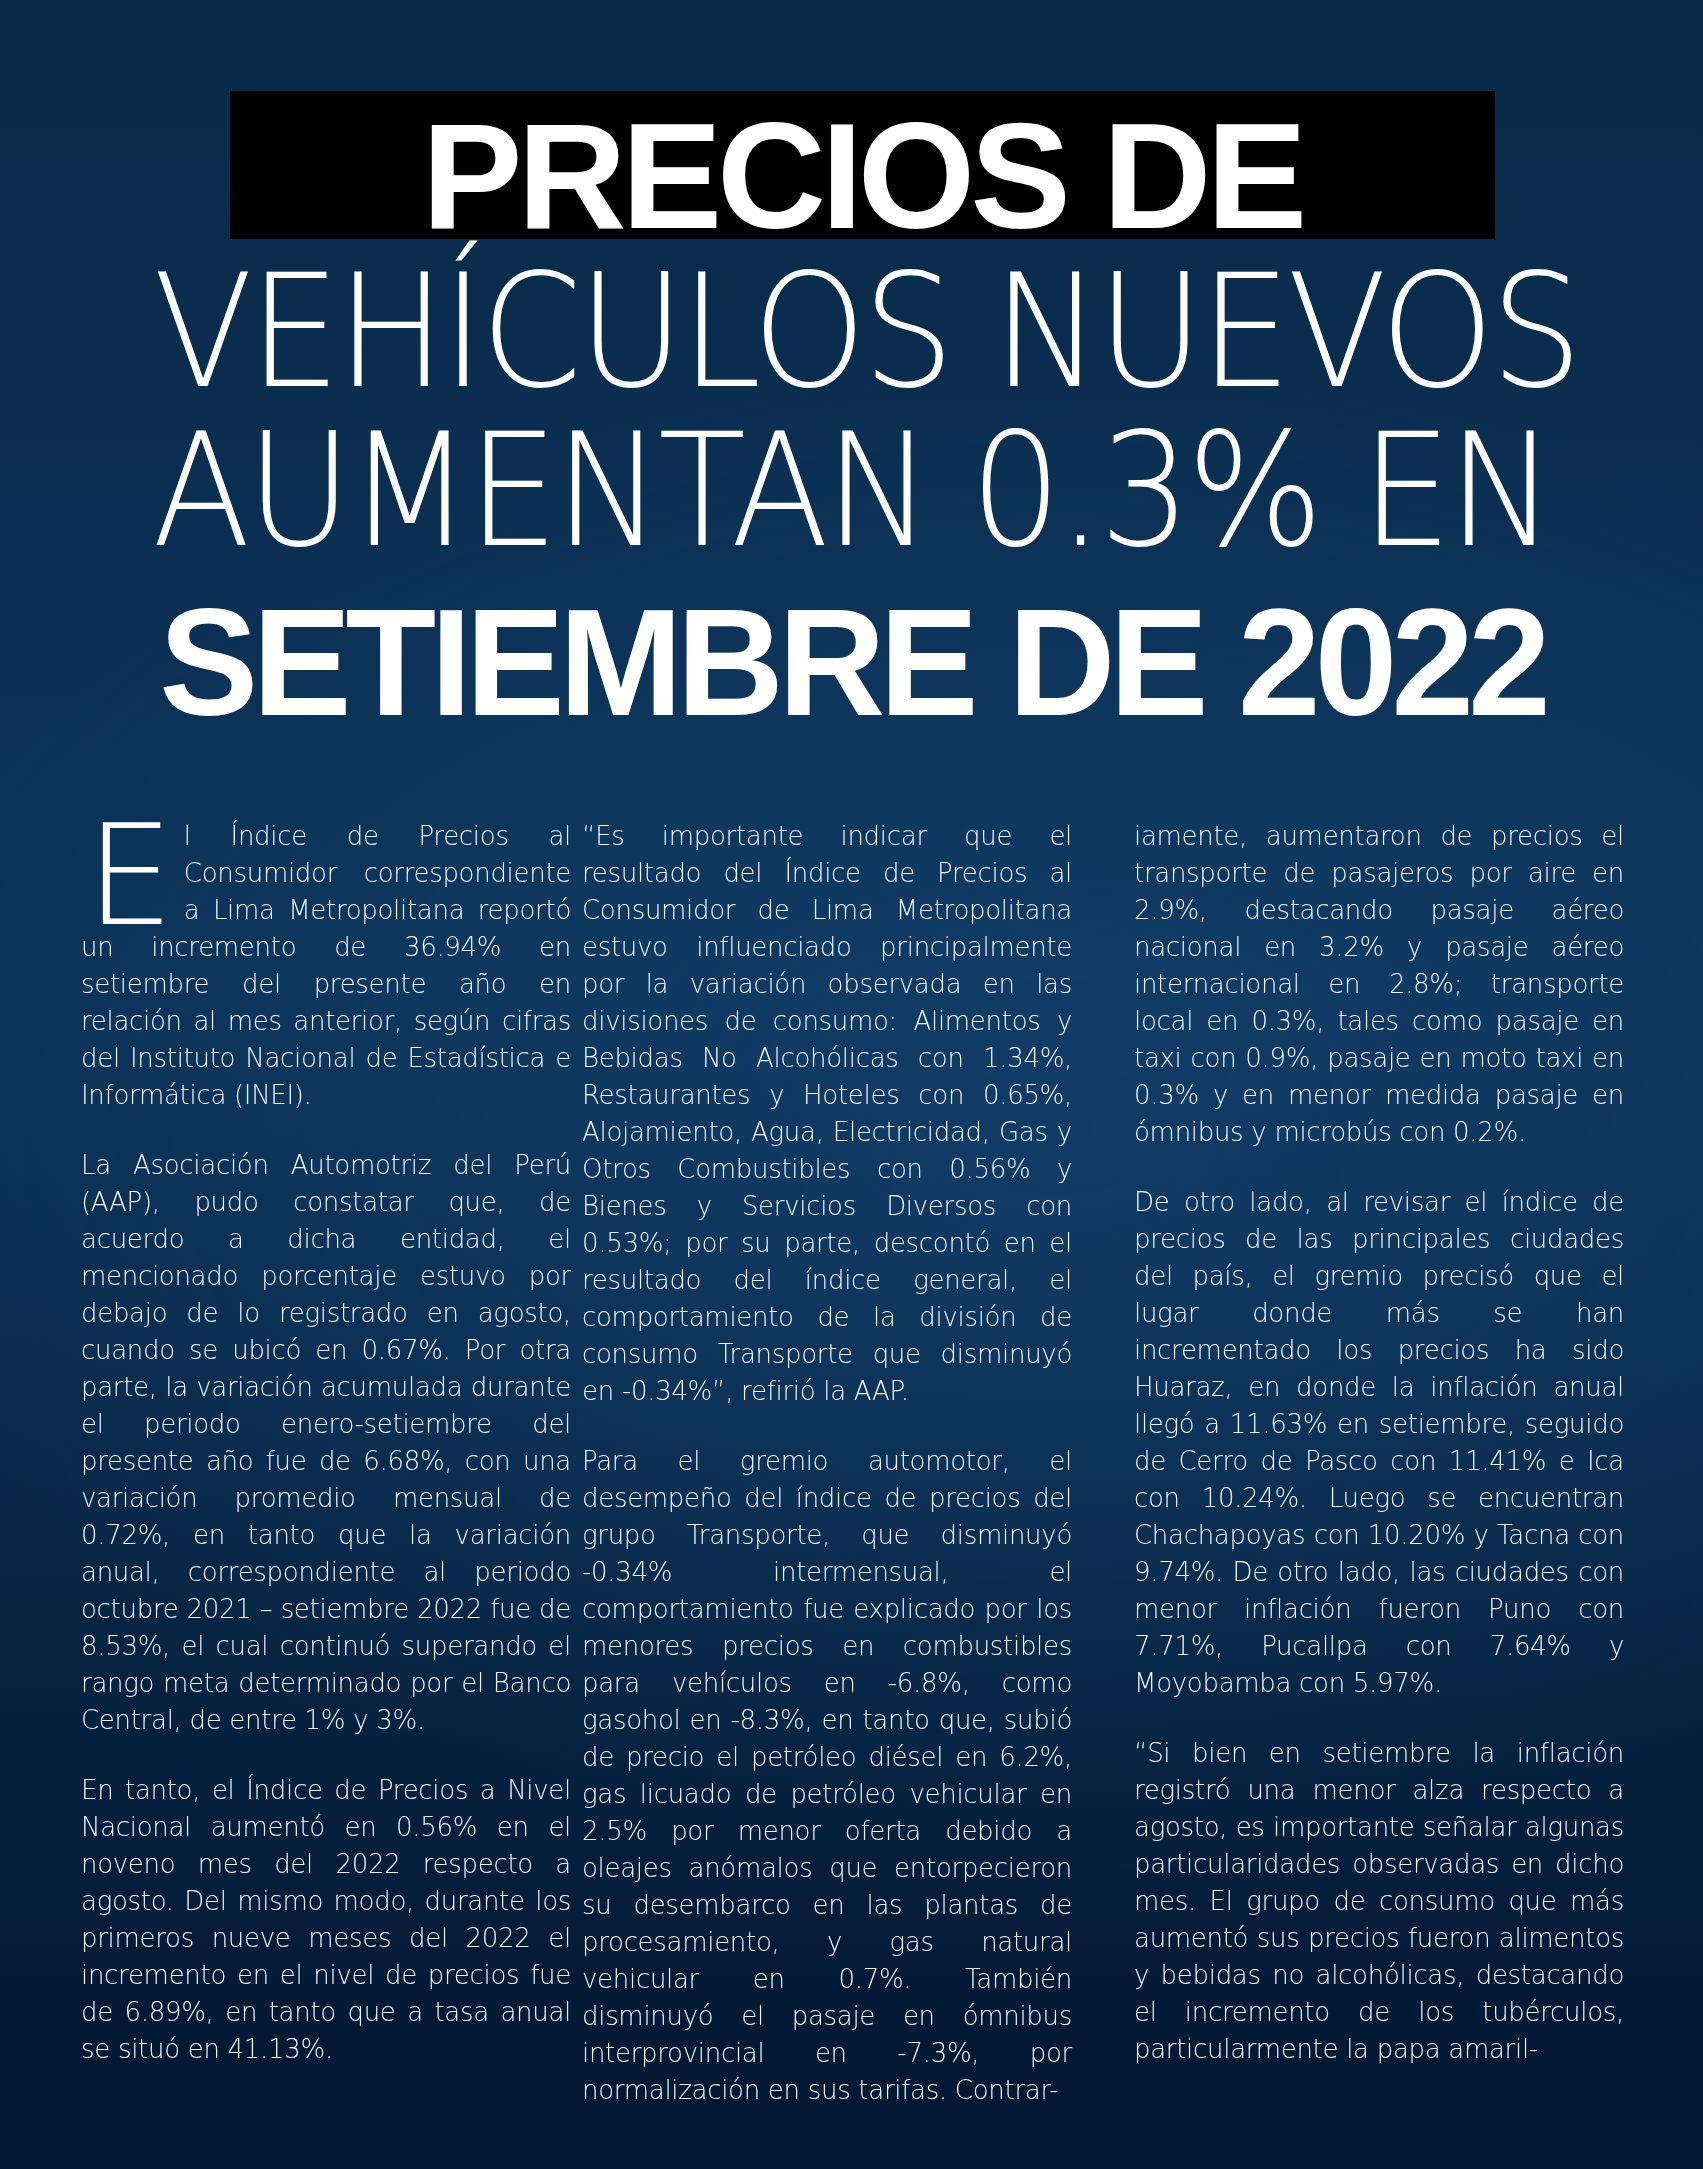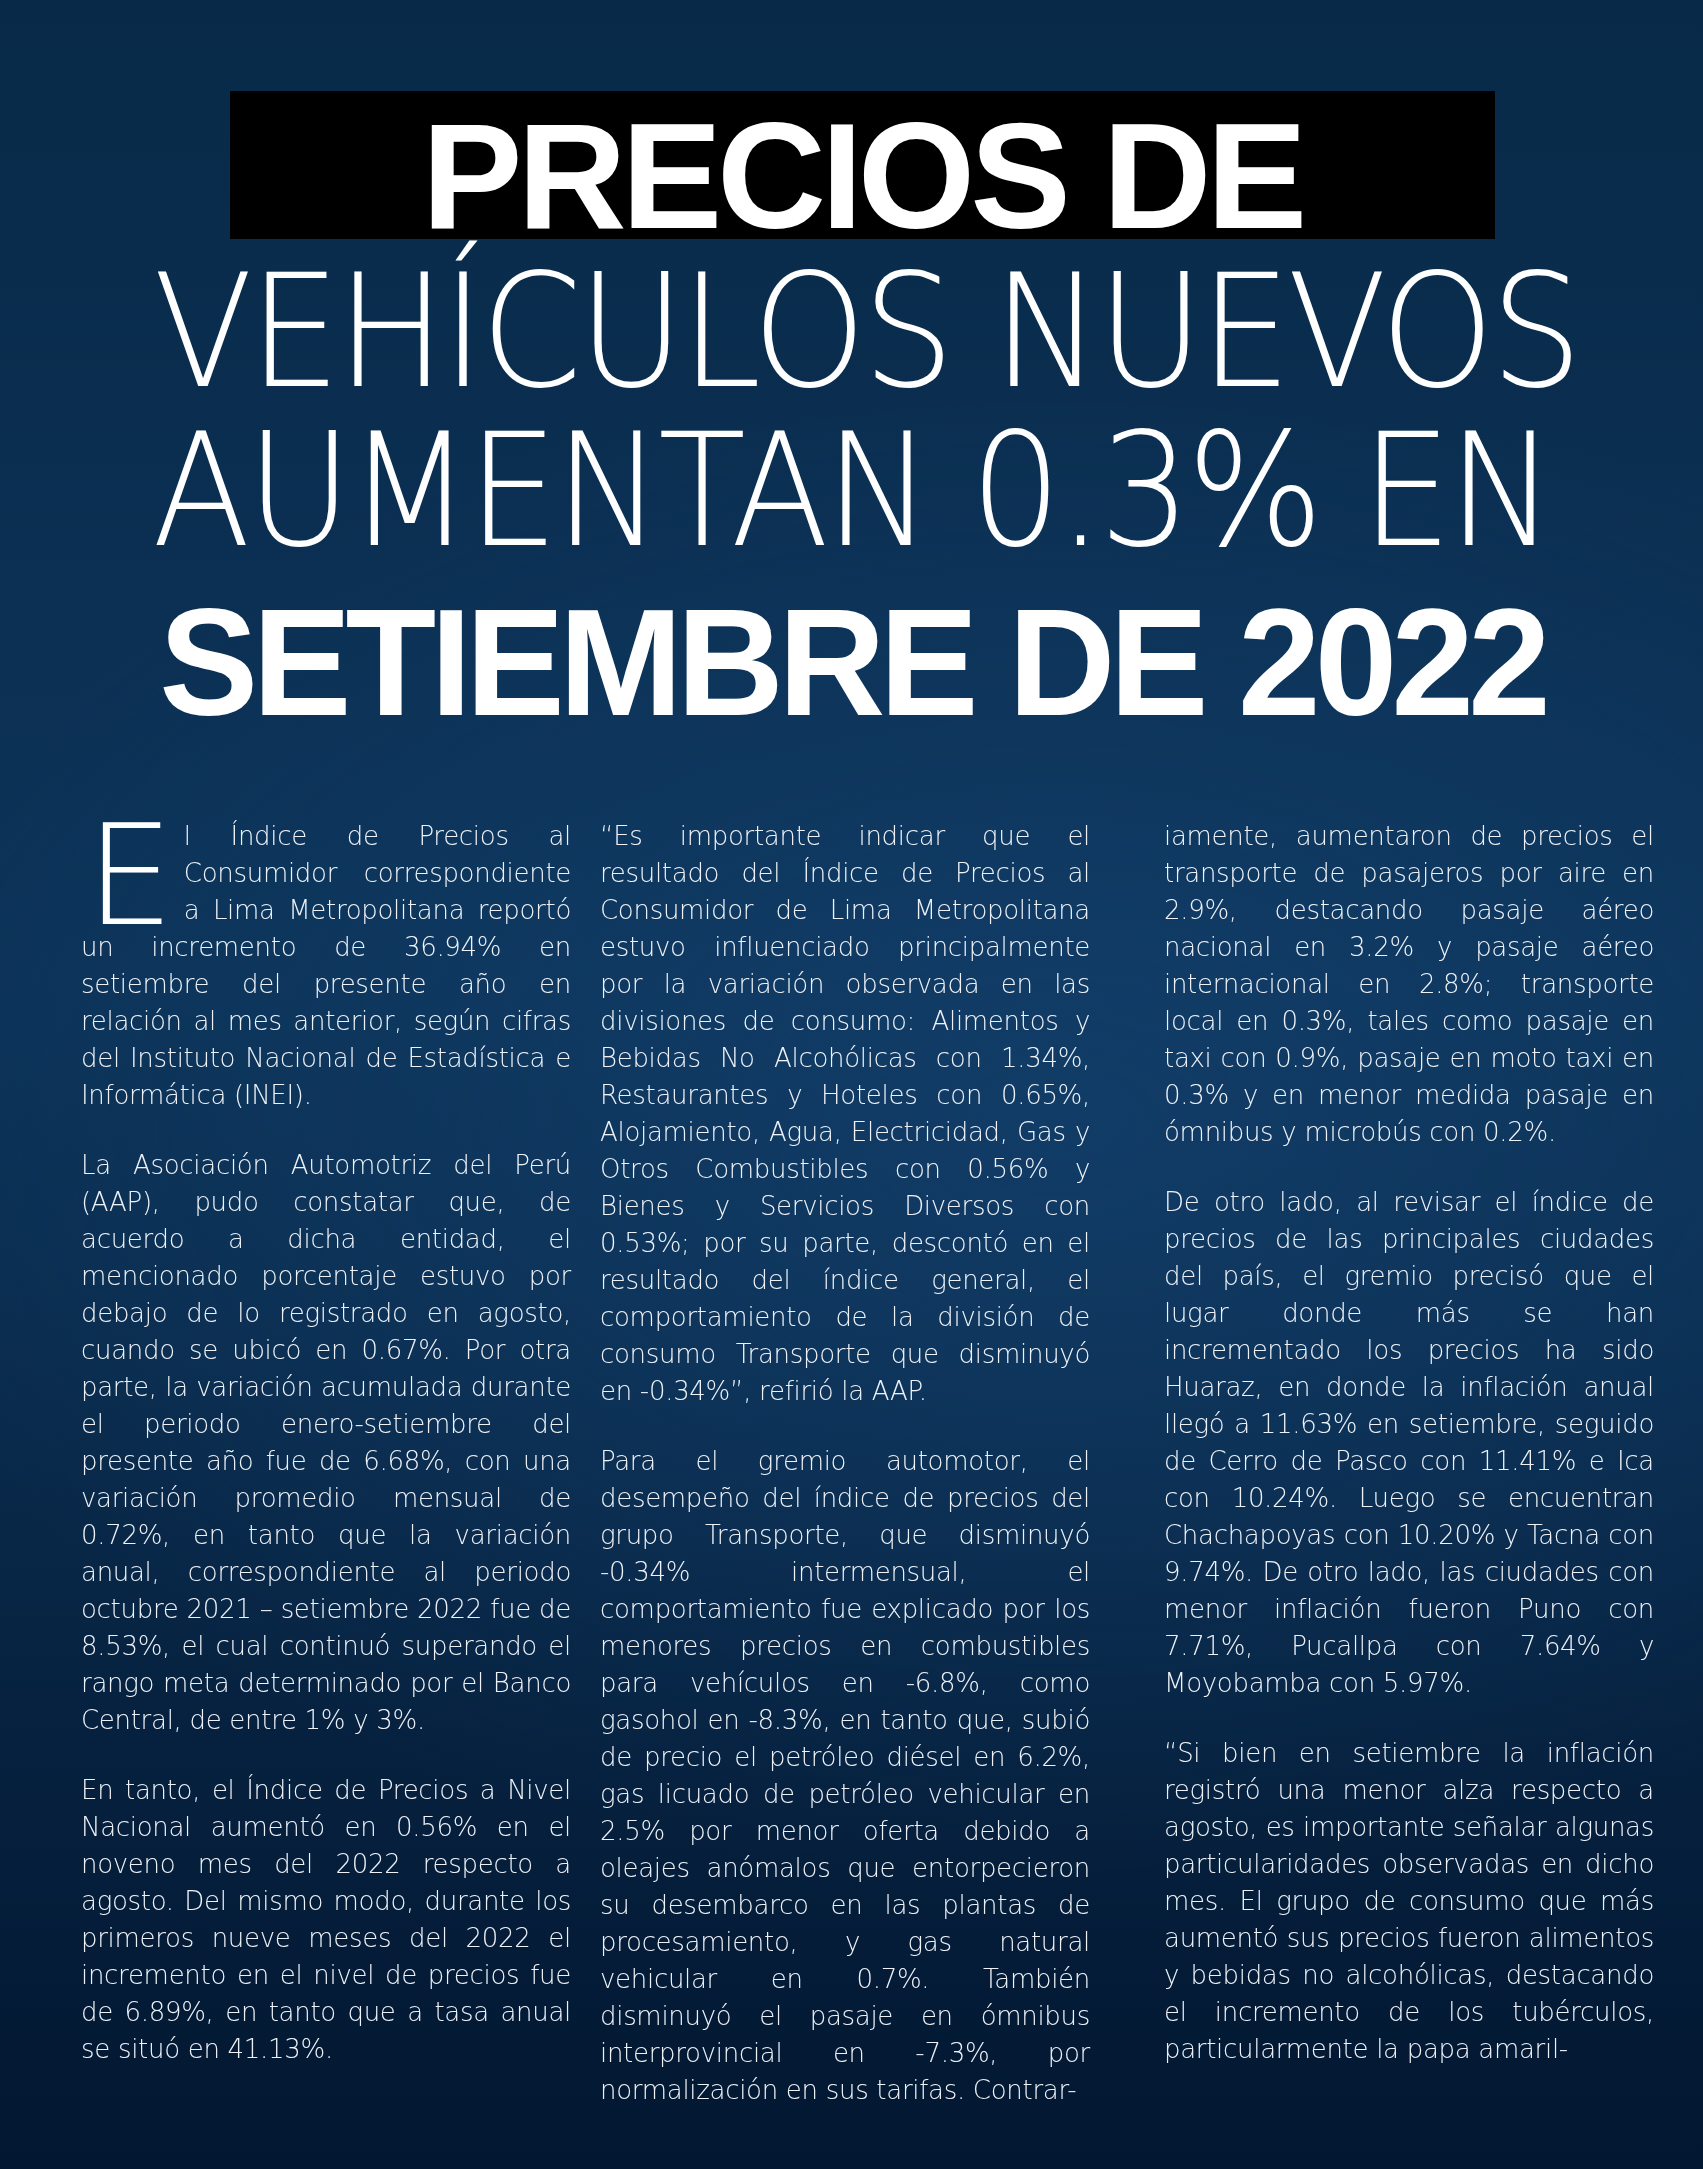--- a/index.html
+++ b/index.html
@@ -25,22 +25,22 @@
   .t4 { top: 585px; font-size: 153px; font-weight: 700; letter-spacing: -6px; transform: scaleX(0.97); transform-origin: 856px 0; }
 
   .col {
     position: absolute; top: 818px; width: 490px;
     font-family: "DejaVu Sans", sans-serif; font-weight: 200;
     font-size: 26px; line-height: 37px; color: #eef2f7;
     text-align: justify; hyphens: manual;
     letter-spacing: -0.3px;
   }
   .col1 { left: 81px; }
-  .col2 { left: 600px; }
-  .col3 { left: 1164px; }
+  .col2 { left: 582px; }
+  .col3 { left: 1134px; }
   .col p { margin: 0 0 33px 0; }
   .dropcap {
     float: left; font-size: 139px; line-height: 107px; height: 105px;
     margin: 5.1px 10.2px 0 5.1px; font-weight: 200; color: #ffffff;
     font-family: "DejaVu Sans", sans-serif;
   }
 </style>
 </head>
 <body>
 

